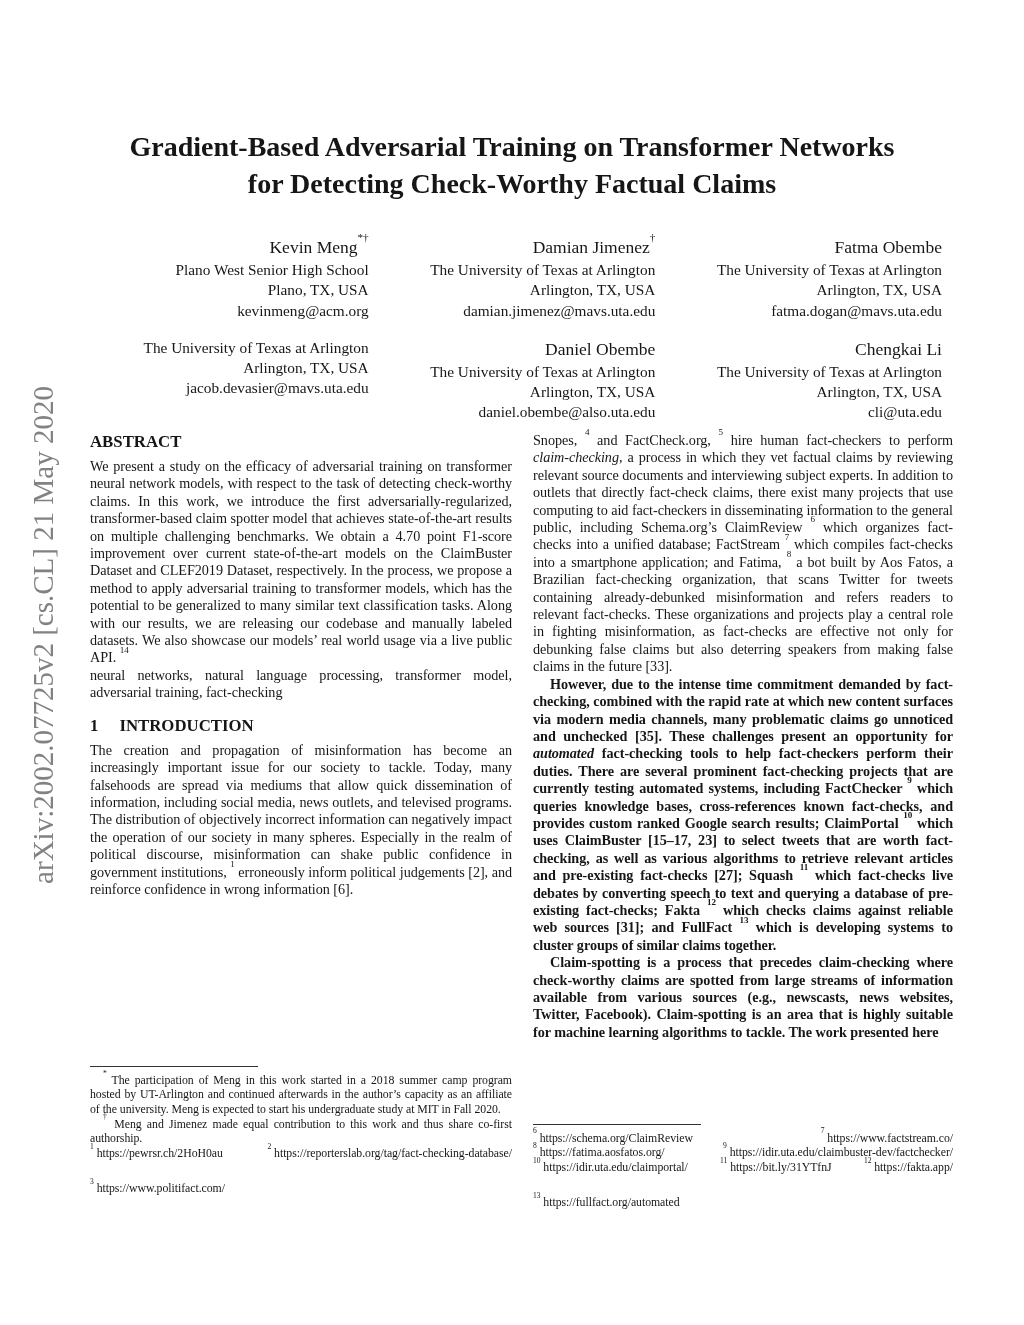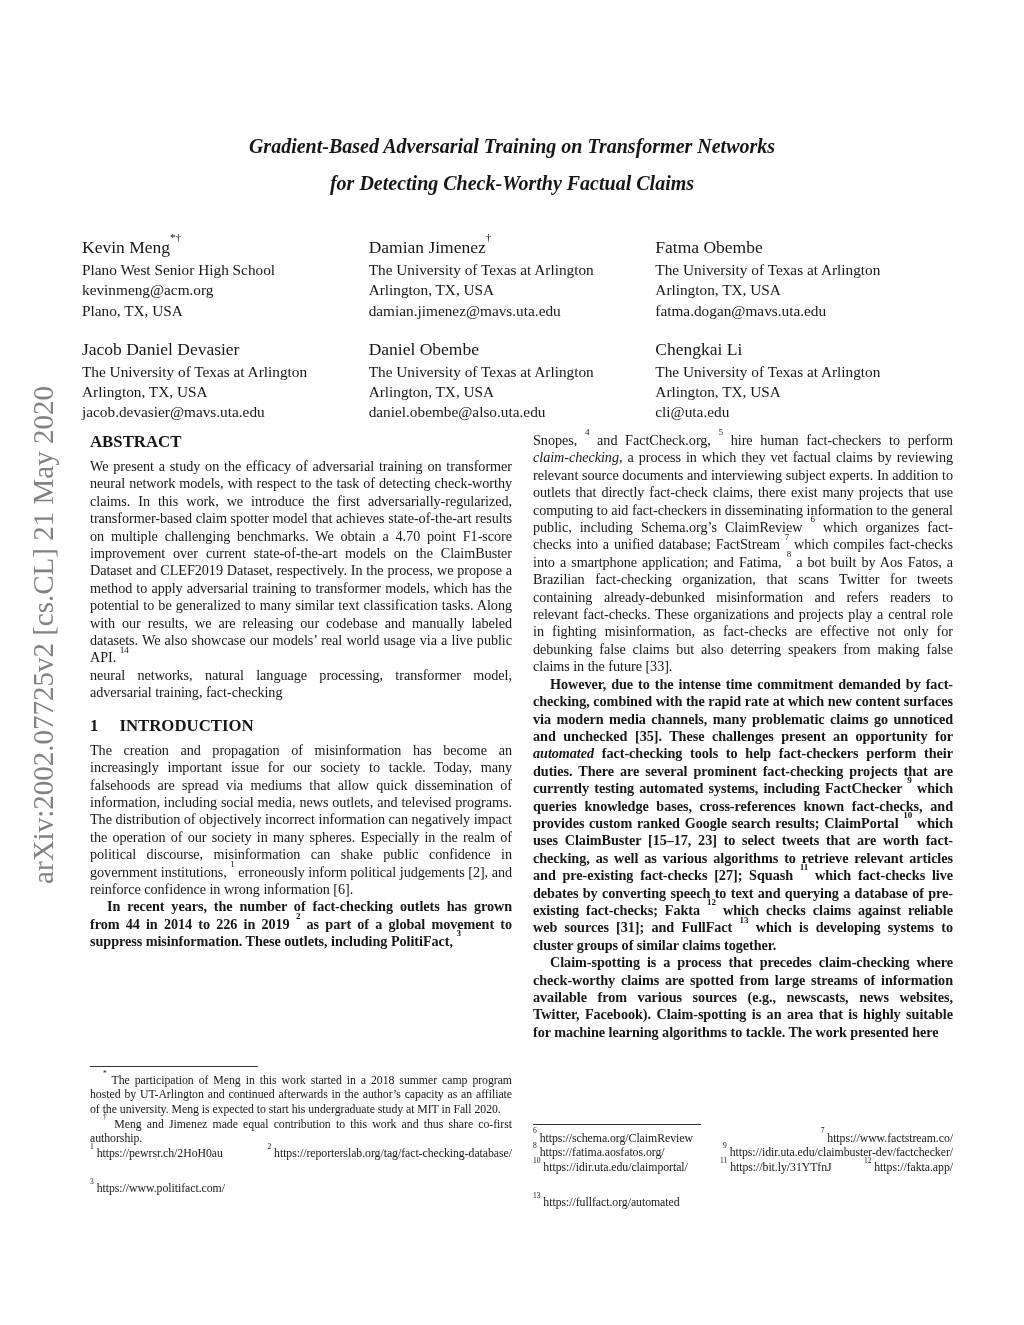--- a/index.html
+++ b/index.html
@@ -6,27 +6,27 @@
   .page{position:relative;width:1024px;height:1325px;background:#fff;overflow:hidden;
         font-family:"Liberation Serif","DejaVu Serif",serif;color:#161616;}
 
   
   .arxiv{position:absolute;left:-261px;top:617px;width:612px;height:36px;
          text-align:center;font-size:29px;color:#828282;transform:rotate(-90deg);
          white-space:nowrap;}
 
   
   .title{position:absolute;left:82px;top:128px;width:860px;margin:0;
-         text-align:center;font-size:20px;line-height:37px;font-weight:bold;
-         white-space:pre-line;font-style:italic;}
+         text-align:center;font-size:28px;line-height:37px;font-weight:bold;
+         white-space:pre-line;}
 
   
   .authors{position:absolute;left:82px;top:236px;width:860px;
            display:grid;grid-template-columns:1fr 1fr 1fr;row-gap:17px;
-           text-align:left;}
+           text-align:right;}
   .author .name{font-size:17.5px;line-height:22px;margin-bottom:2px;}
   .author .line{font-size:15.3px;line-height:20.3px;}
 
   
   .col{position:absolute;top:432px;display:flex;flex-direction:column;justify-content:space-between;}
   .col-left{left:90px;width:422px;height:764px;}
   .col-right{left:533px;width:420px;height:778px;}
 
   h2{font-size:16.8px;line-height:20px;font-weight:bold;margin:0 0 6px 0;}
   .h-keywords{margin-top:12px;margin-bottom:5px;}
@@ -56,37 +56,36 @@
 
   <div class="arxiv">arXiv:2002.07725v2  [cs.CL]  21 May 2020</div>
 
   <h1 class="title">Gradient-Based Adversarial Training on Transformer Networks
 for Detecting Check-Worthy Factual Claims</h1>
 
   <div class="authors">
     <div class="author">
       <div class="name">Kevin Meng<sup>*†</sup></div>
       <div class="line">Plano West Senior High School</div>
+      <div class="line">Plano, TX, USA</div>
       <div class="line">kevinmeng@acm.org</div>
-      <div class="line">Plano, TX, USA</div>
     </div>
     <div class="author">
       <div class="name">Damian Jimenez<sup>†</sup></div>
       <div class="line">The University of Texas at Arlington</div>
       <div class="line">Arlington, TX, USA</div>
       <div class="line">damian.jimenez@mavs.uta.edu</div>
     </div>
     <div class="author">
       <div class="name">Fatma Obembe</div>
       <div class="line">The University of Texas at Arlington</div>
       <div class="line">Arlington, TX, USA</div>
       <div class="line">fatma.dogan@mavs.uta.edu</div>
     </div>
     <div class="author">
-      <div class="name">Jacob Daniel Devasier</div>
       <div class="line">The University of Texas at Arlington</div>
       <div class="line">Arlington, TX, USA</div>
       <div class="line">jacob.devasier@mavs.uta.edu</div>
     </div>
     <div class="author">
       <div class="name">Daniel Obembe</div>
       <div class="line">The University of Texas at Arlington</div>
       <div class="line">Arlington, TX, USA</div>
       <div class="line">daniel.obembe@also.uta.edu</div>
     </div>
@@ -102,21 +101,20 @@
     <h2>ABSTRACT</h2>
     <p class="body">We present a study on the efficacy of adversarial training on transformer neural network models, with respect to the task of detecting check-worthy claims. In this work, we introduce the first adversarially-regularized, transformer-based claim spotter model that achieves state-of-the-art results on multiple challenging benchmarks. We obtain a 4.70 point F1-score improvement over current state-of-the-art models on the ClaimBuster Dataset and CLEF2019 Dataset, respectively. In the process, we propose a method to apply adversarial training to transformer models, which has the potential to be generalized to many similar text classification tasks. Along with our results, we are releasing our codebase and manually labeled datasets. We also showcase our models’ real world usage via a live public API. <sup>14</sup></p>
 
     <p class="body">neural networks, natural language processing, transformer model, adversarial training, fact-checking</p>
 
     <h2 class="h-section">
       <span class="sec-num">1</span>
       <span>INTRODUCTION</span>
     </h2>
     <p class="body">The creation and propagation of misinformation has become an increasingly important issue for our society to tackle. Today, many falsehoods are spread via mediums that allow quick dissemination of information, including social media, news outlets, and televised programs. The distribution of objectively incorrect information can negatively impact the operation of our society in many spheres. Especially in the realm of political discourse, misinformation can shake public confidence in government institutions, <sup>1</sup> erroneously inform political judgements [2], and reinforce confidence in wrong information [6].</p>
-    <p class="body ind">In recent years, the number of fact-checking outlets has grown from 44 in 2014 to 226 in 2019 <sup>2</sup> as part of a global movement to suppress misinformation. These outlets, including PolitiFact, <sup>3</sup></p>
 
     <div class="footnotes">
       <div class="fn-rule"></div>
       <p class="fn fn-note"><sup>*</sup> The participation of Meng in this work started in a 2018 summer camp program hosted by UT-Arlington and continued afterwards in the author’s capacity as an affiliate of the university. Meng is expected to start his undergraduate study at MIT in Fall 2020.</p>
       <p class="fn fn-note"><sup>†</sup> Meng and Jimenez made equal contribution to this work and thus share co-first authorship.</p>
       <div class="fn-line">
         <span><sup>1</sup> https://pewrsr.ch/2HoH0au</span>
         <span><sup>2</sup> https://reporterslab.org/tag/fact-checking-database/</span>
       </div>
       <div class="fn-line single">

